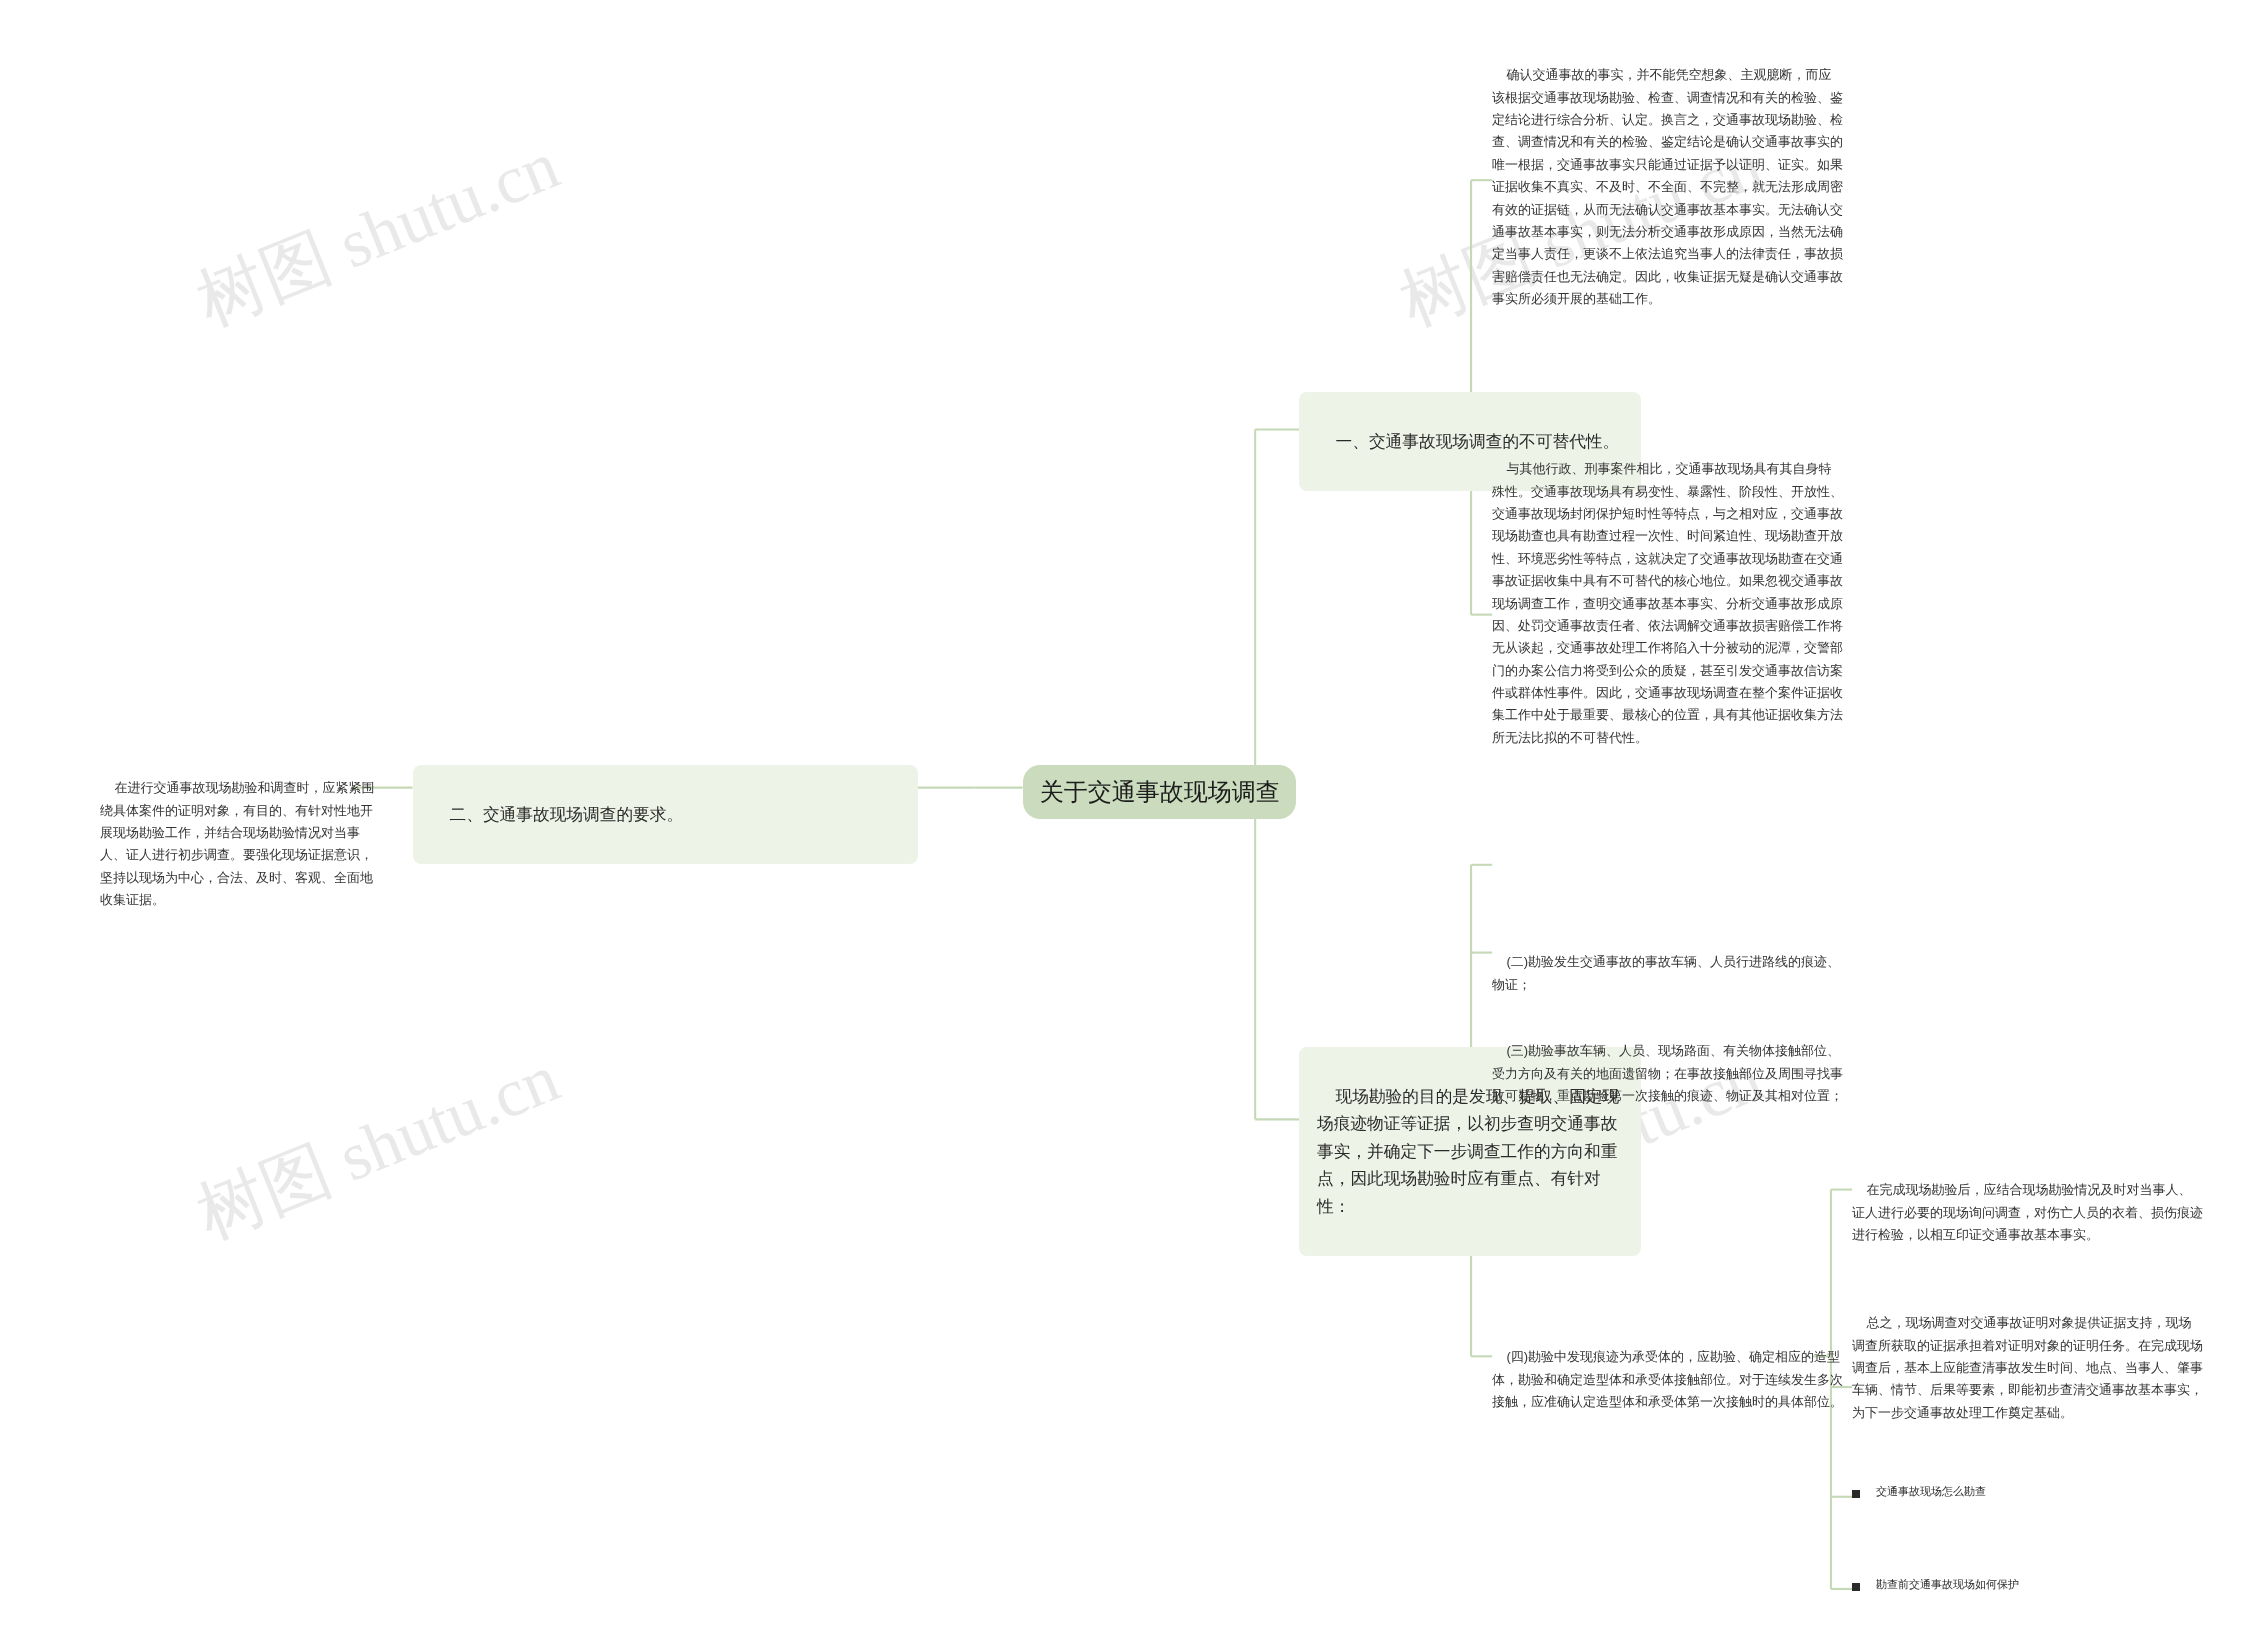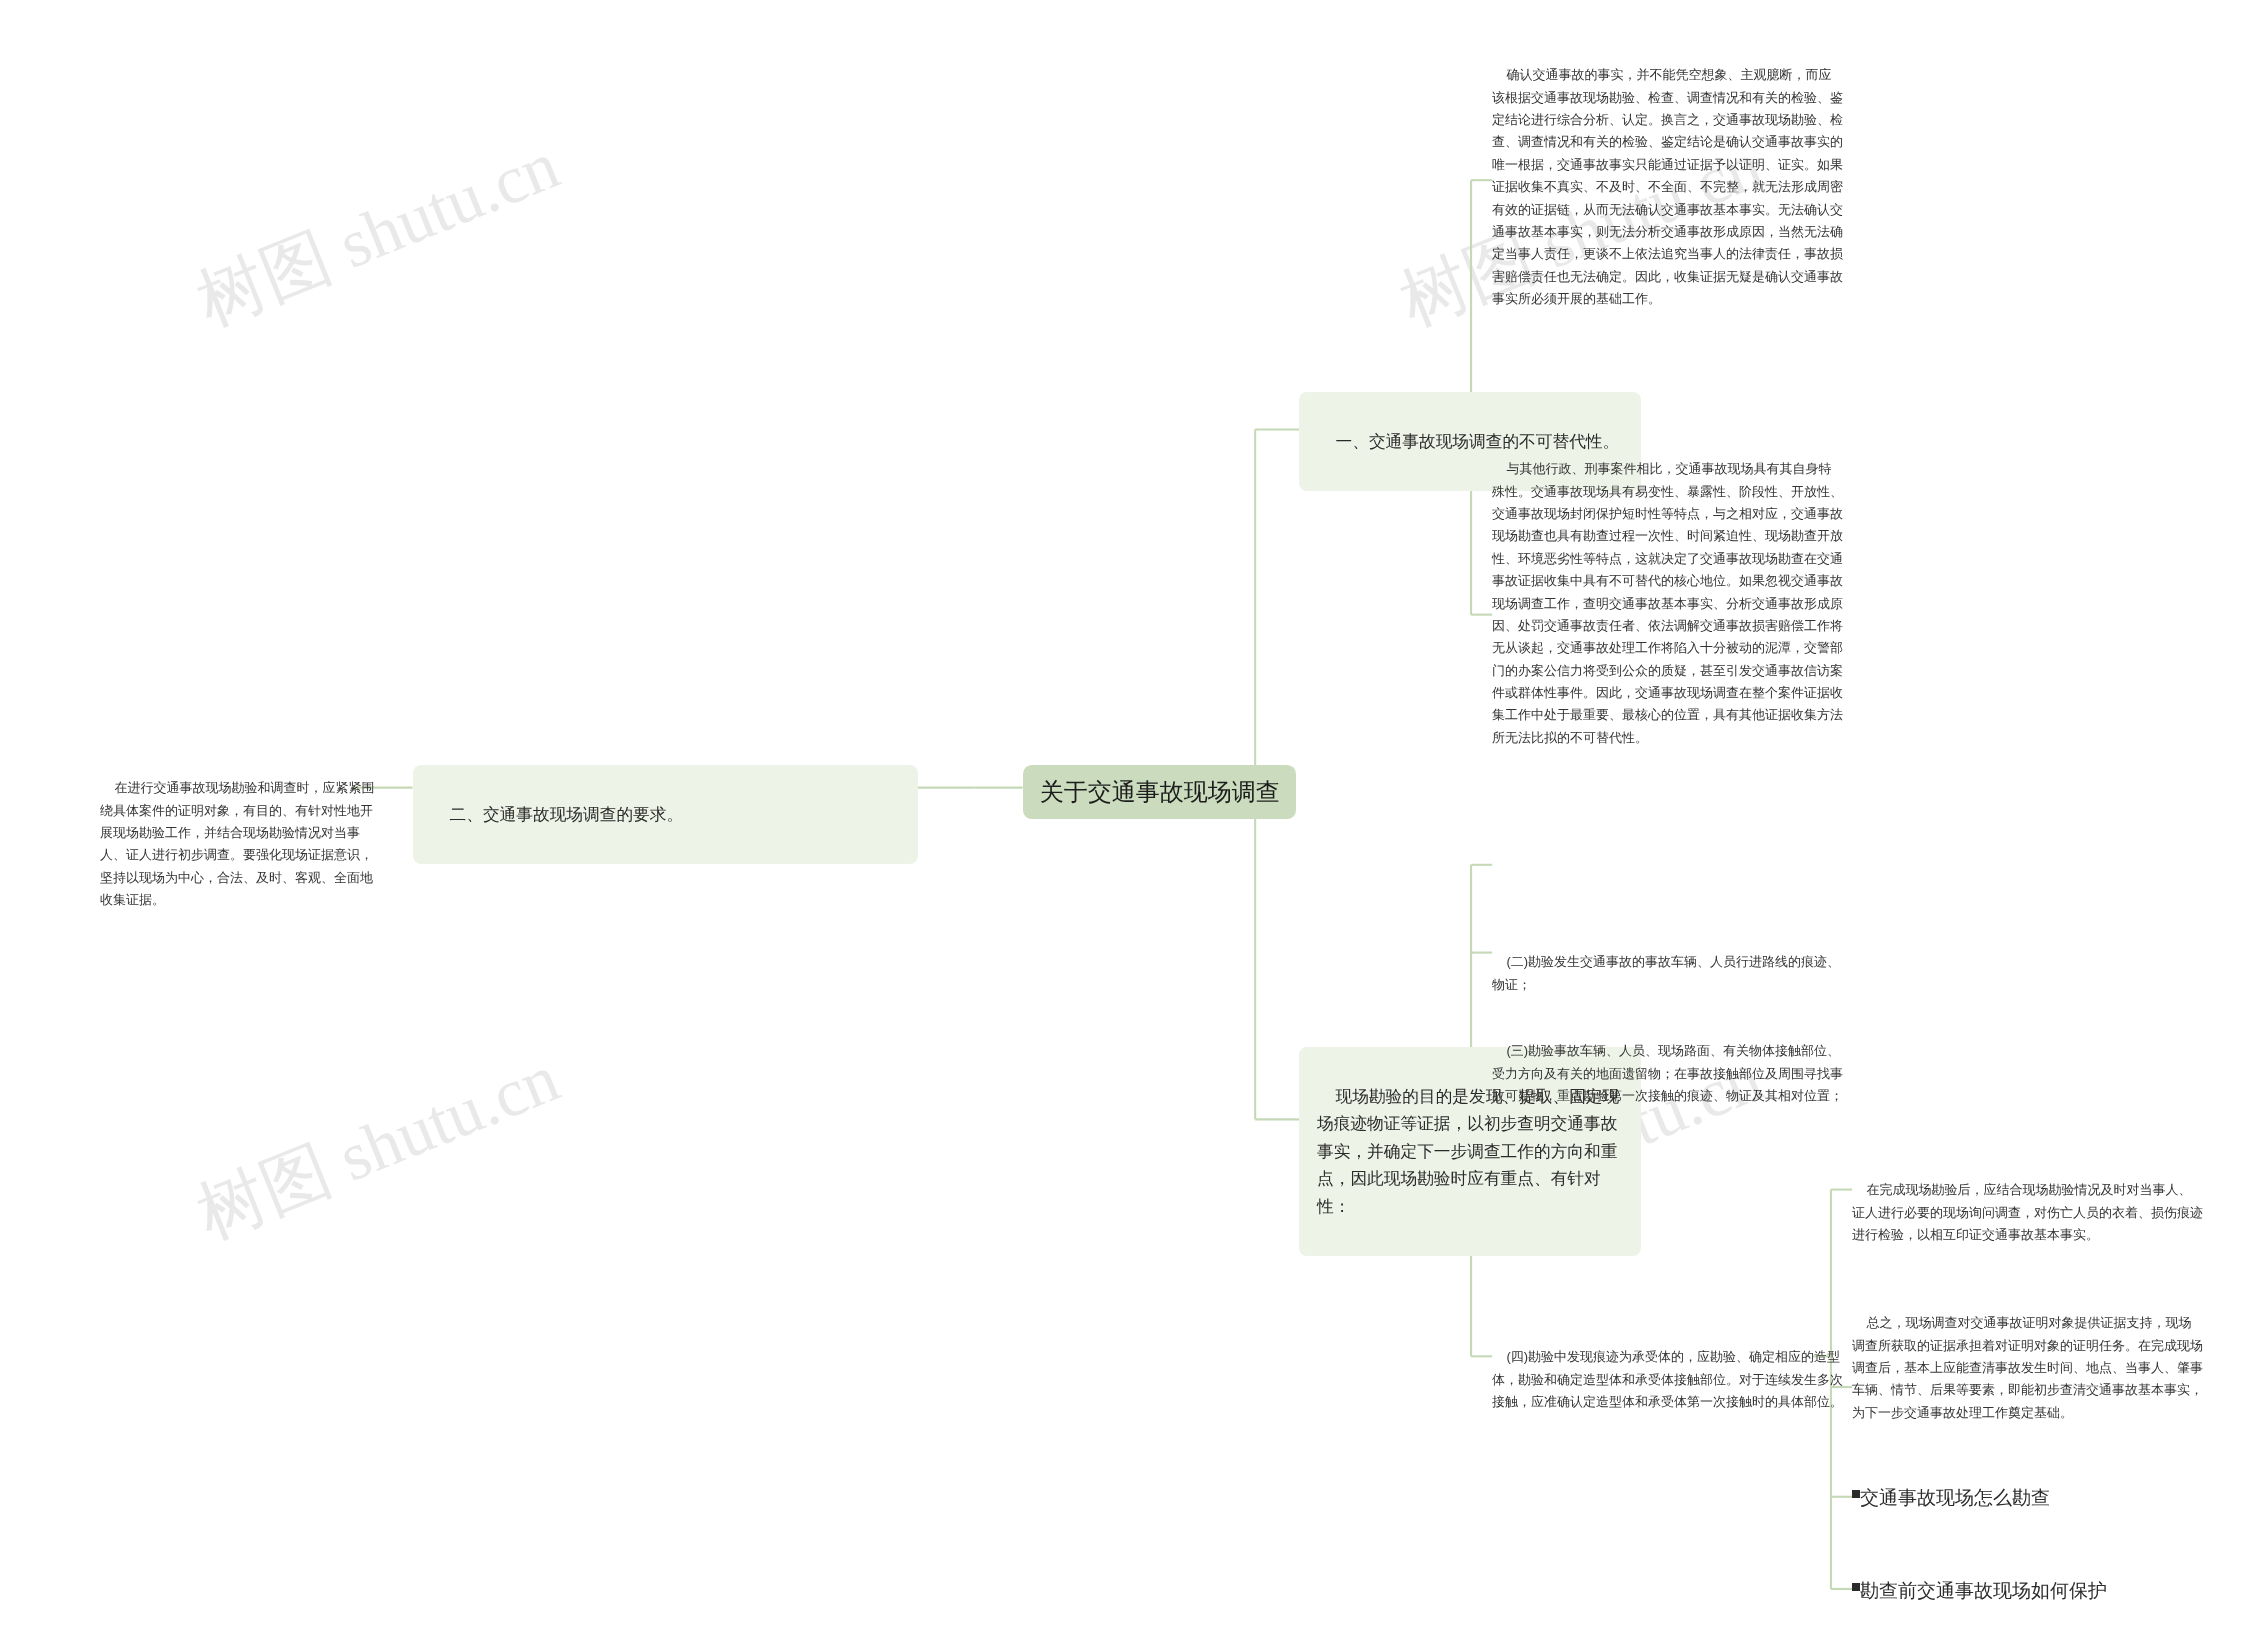--- a/index.html
+++ b/index.html
@@ -64,22 +64,22 @@
   .plain {
     font-size: 13px;
     color: #333333;
     line-height: 1.72;
     background: transparent;
     padding: 0;
   }
   .leafrow {
     display: flex;
     align-items: flex-start;
-    gap: 0;
-    font-size: 19px;
+    gap: 16px;
+    font-size: 11px;
     color: #2b2b2b;
   }
   .bullet {
     display: inline-block;
     width: 8px; height: 8px;
     background: #2b2b2b;
     margin-top: 7px;
     flex: 0 0 auto;
   }
 </style>
@@ -127,21 +127,21 @@
       <path d="M2086 1545 V1355 M2086 1545 V1580"></path>
       <path d="M2086 1355 H2110"></path>
       <path d="M2086 1580 H2110"></path>
 
       <path d="M2086 1705 H2110"></path>
       <path d="M2086 1810 H2110"></path>
       <path d="M2086 1580 V1810"></path>
     </g>
   </svg>
 
-  <div class="node root" style="left:1023px; top:765px;">
+  <div class="node root" style="left:1023px; top:765px;border-radius:17px;">
     <span>关于交通事故现场调查</span>
   </div>
 
   <div class="node box lvl1" style="left:413px; top:765px; width:505px; text-align:left;">
     <span>二、交通事故现场调查的要求。</span>
   </div>
 
   <div class="node plain" style="left:66px; top:755px; width:285px;margin-left:34px;">
     <span>在进行交通事故现场勘验和调查时，应紧紧围绕具体案件的证明对象，有目的、有针对性地开展现场勘验工作，并结合现场勘验情况对当事人、证人进行初步调查。要强化现场证据意识，坚持以现场为中心，合法、及时、客观、全面地收集证据。</span>
   </div>

